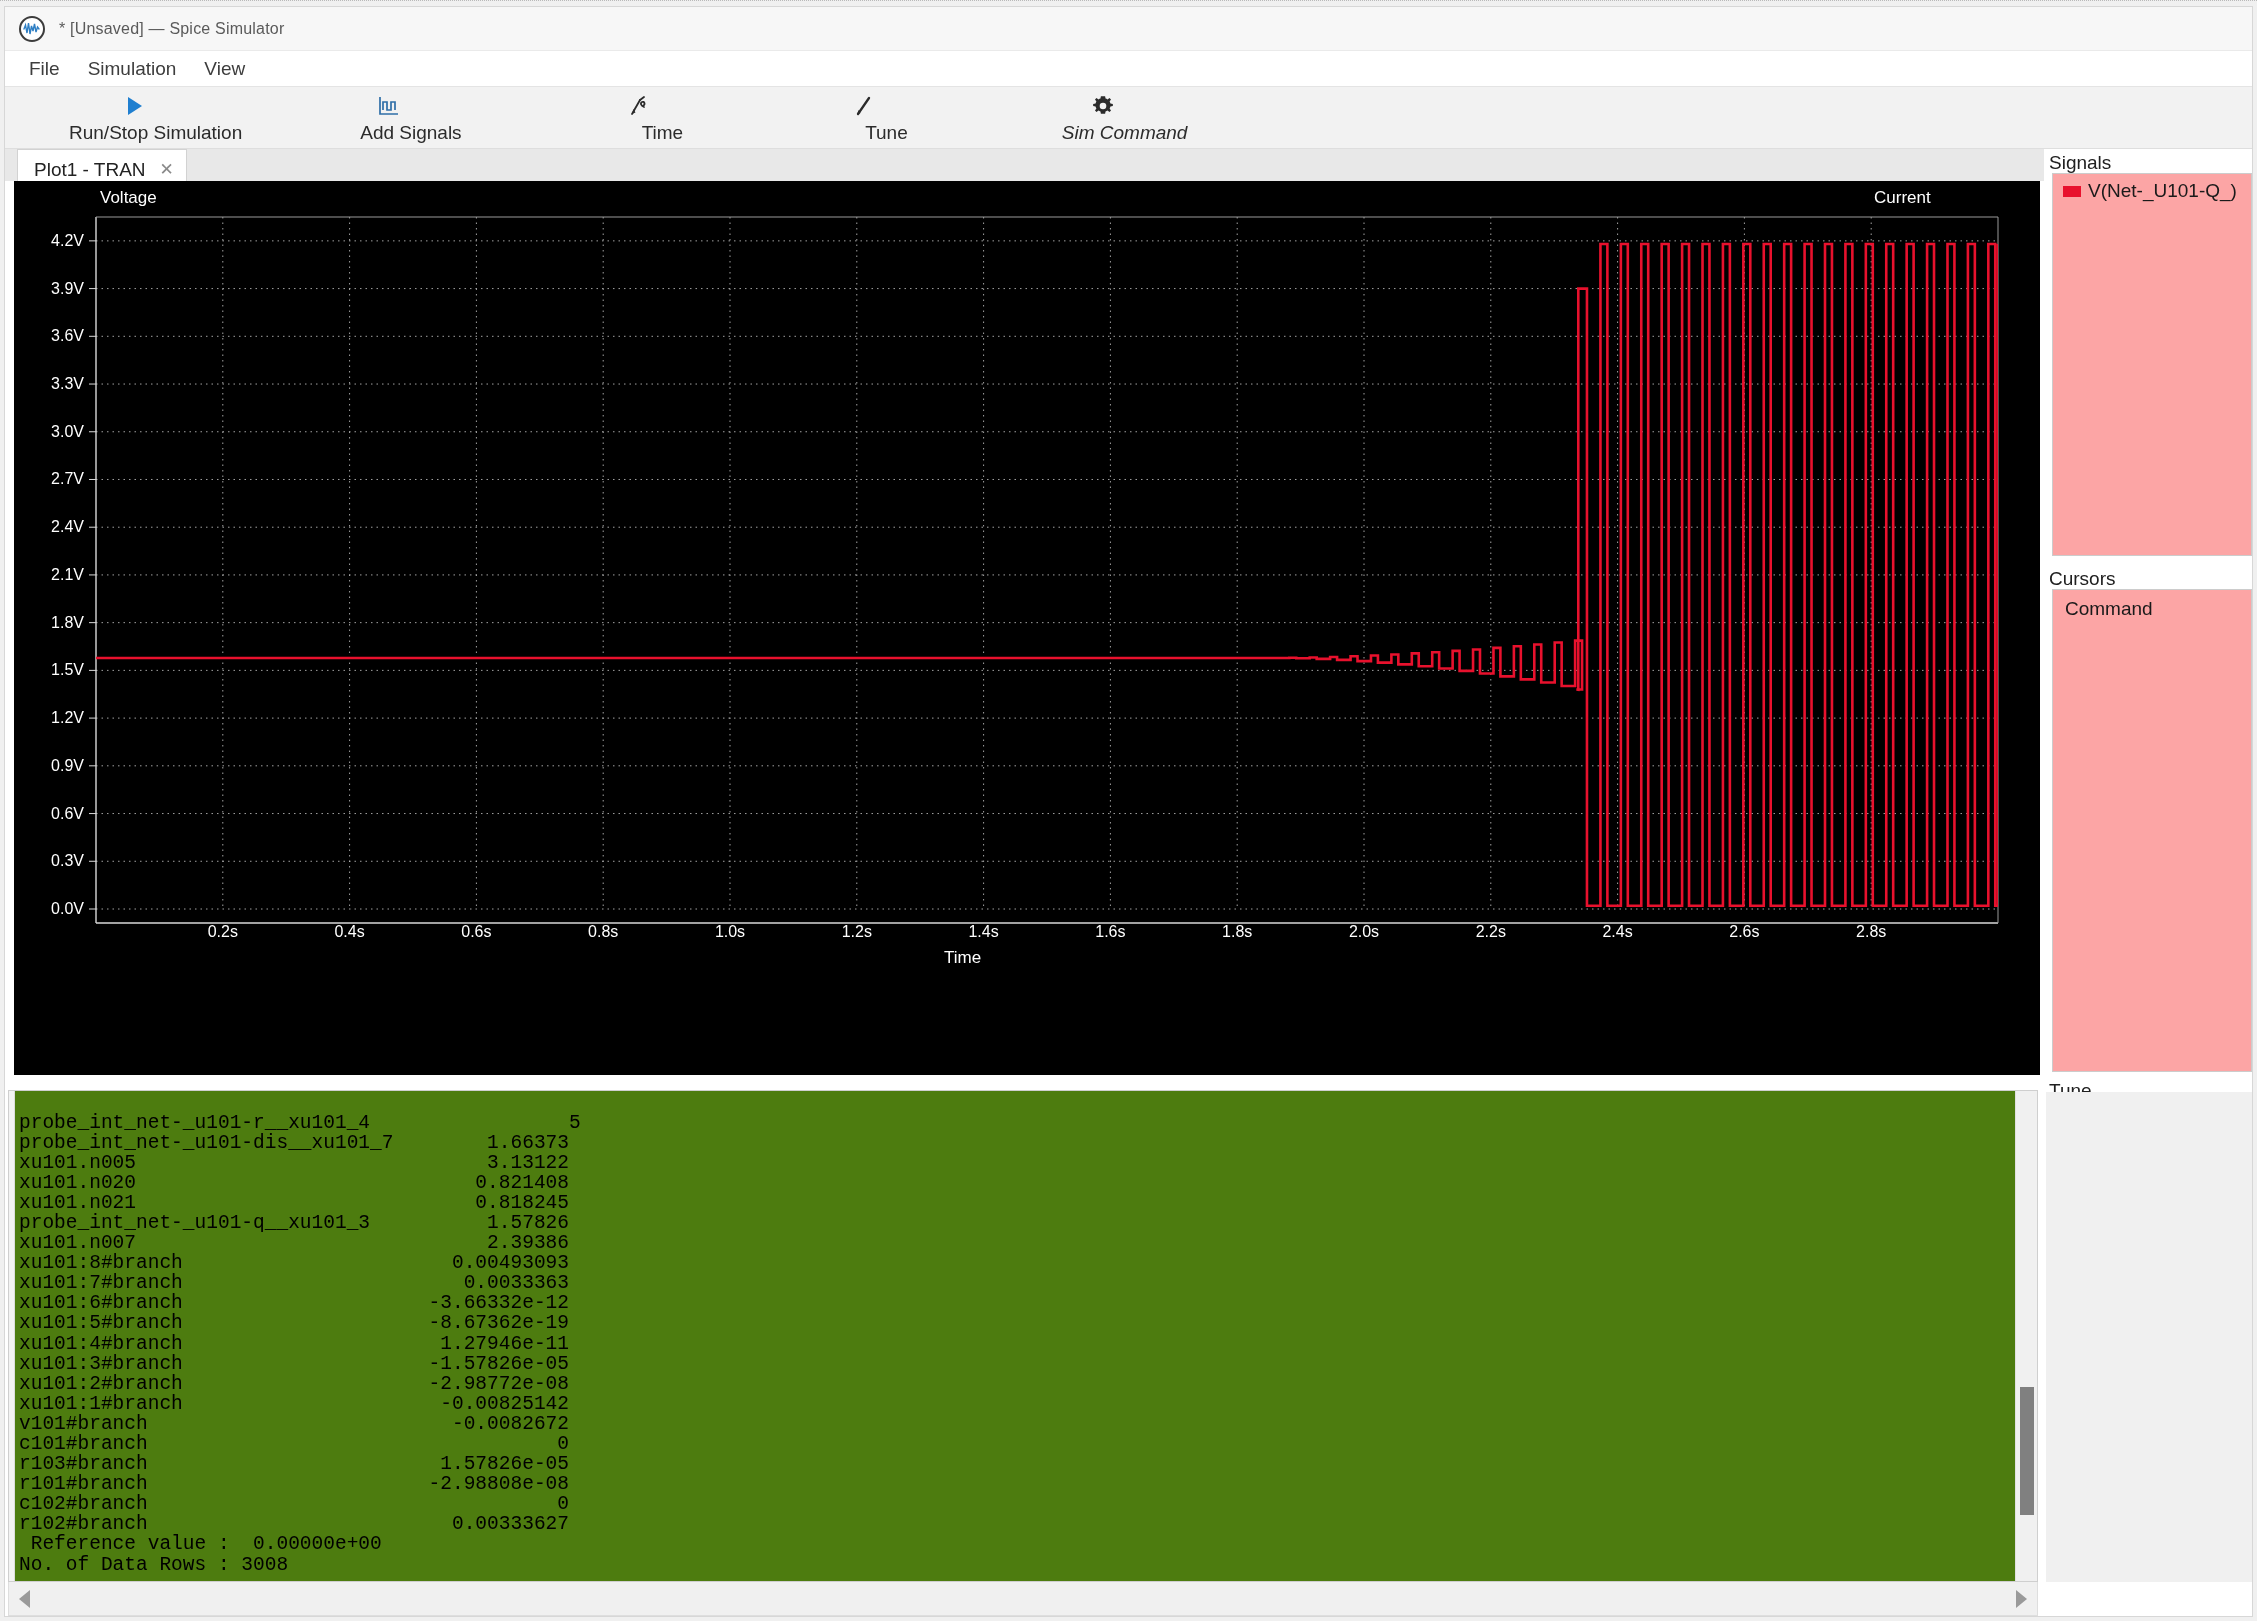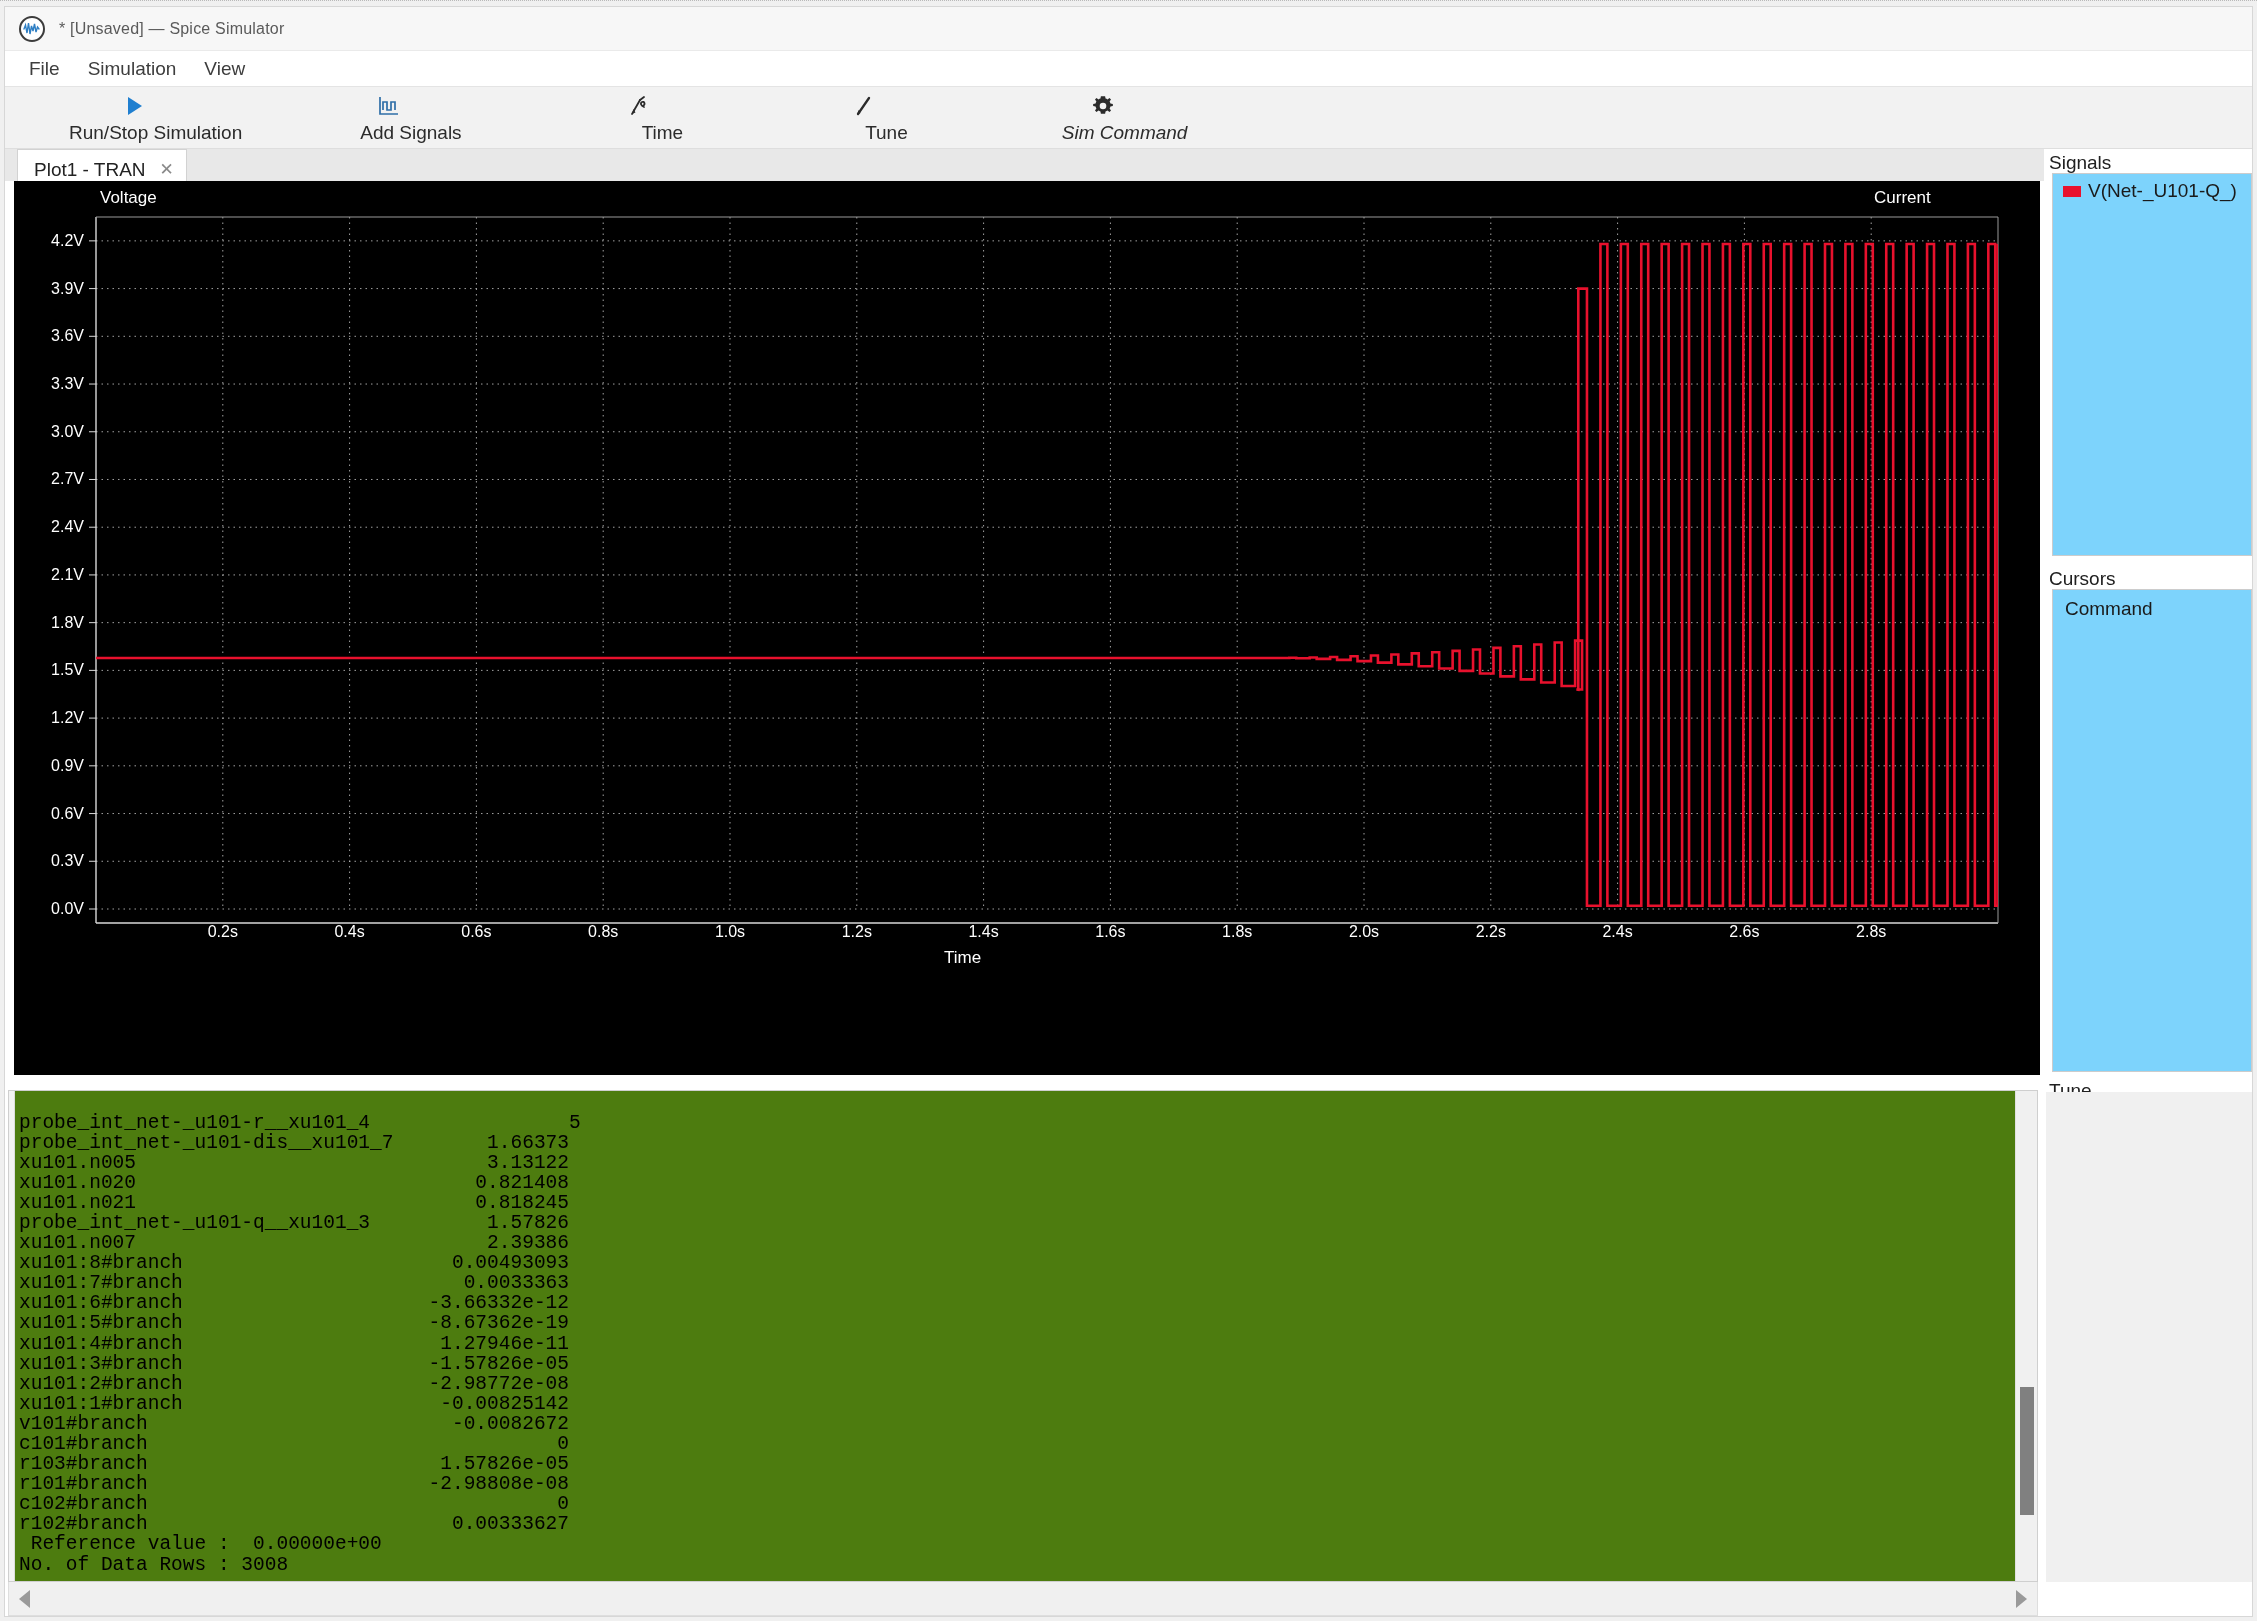--- a/index.html
+++ b/index.html
@@ -124,21 +124,21 @@
   .plot-svg { display: block; }
 
   
   .dock-label {
     position: absolute;
     font-size: 19px; color: #202020;
     white-space: nowrap;
   }
   .dock-box {
     position: absolute;
-    background: #7dd3fc;
+    background: #fca5a5;
     border: 1px solid #cccccc;
   }
   .signal-row {
     display: flex; align-items: center;
     padding: 6px 8px 0 10px;
     gap: 7px;
   }
   .signal-swatch {
     width: 18px; height: 11px; background: #e8112d; flex: 0 0 auto;
   }

